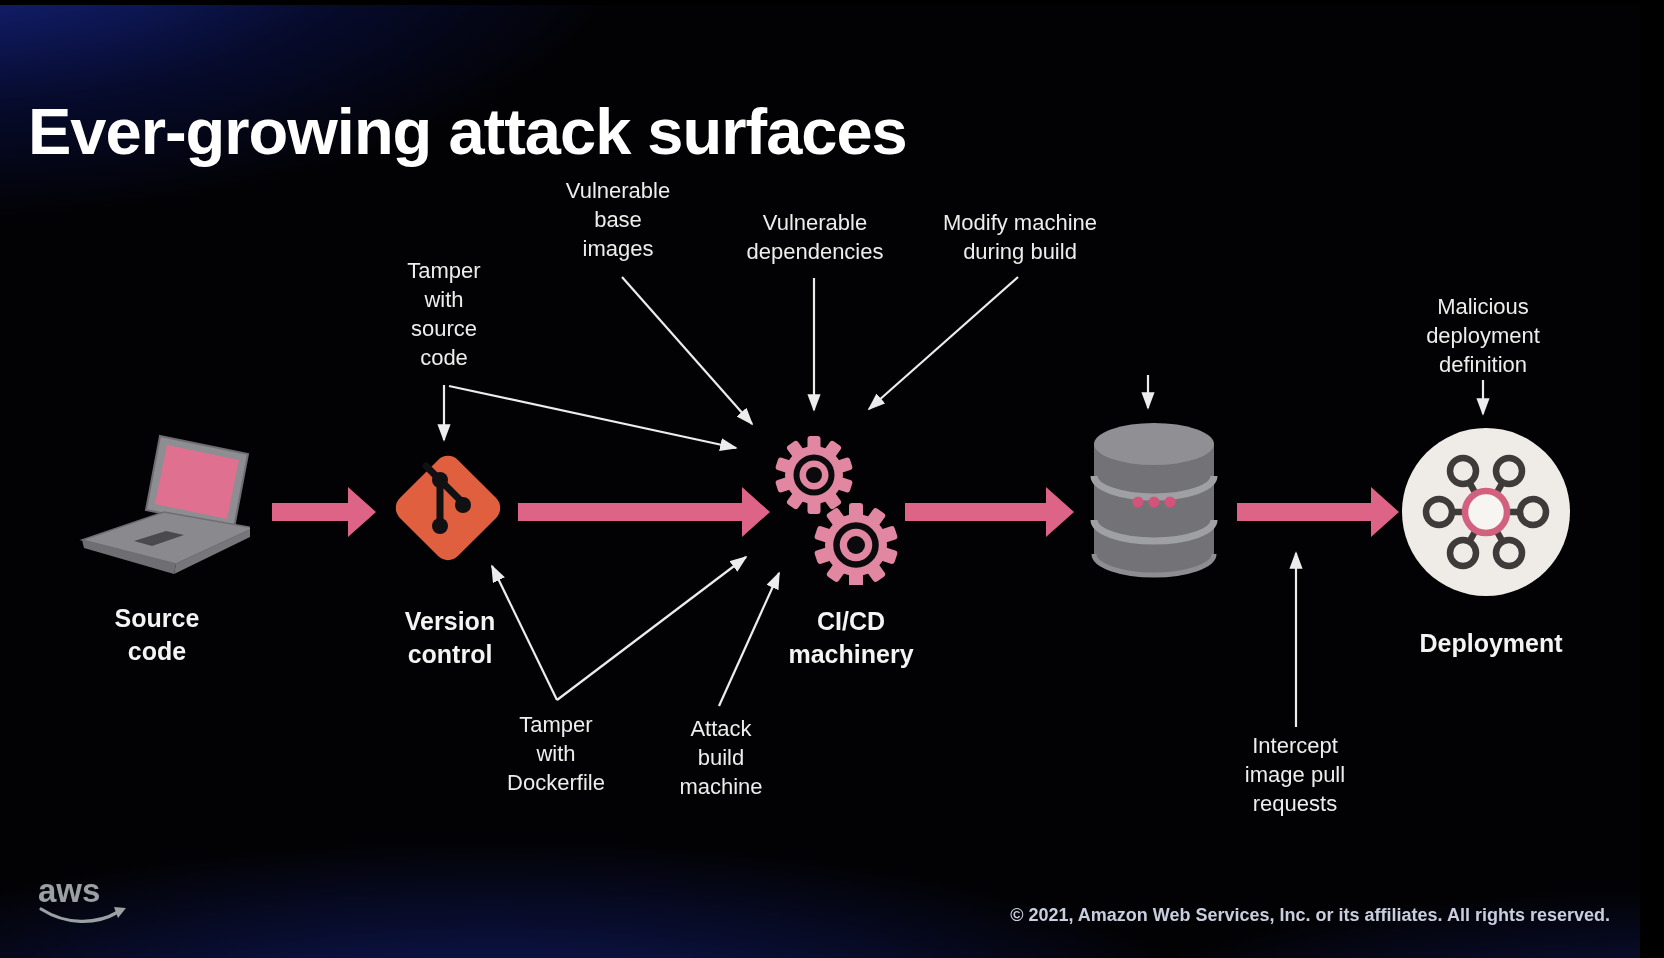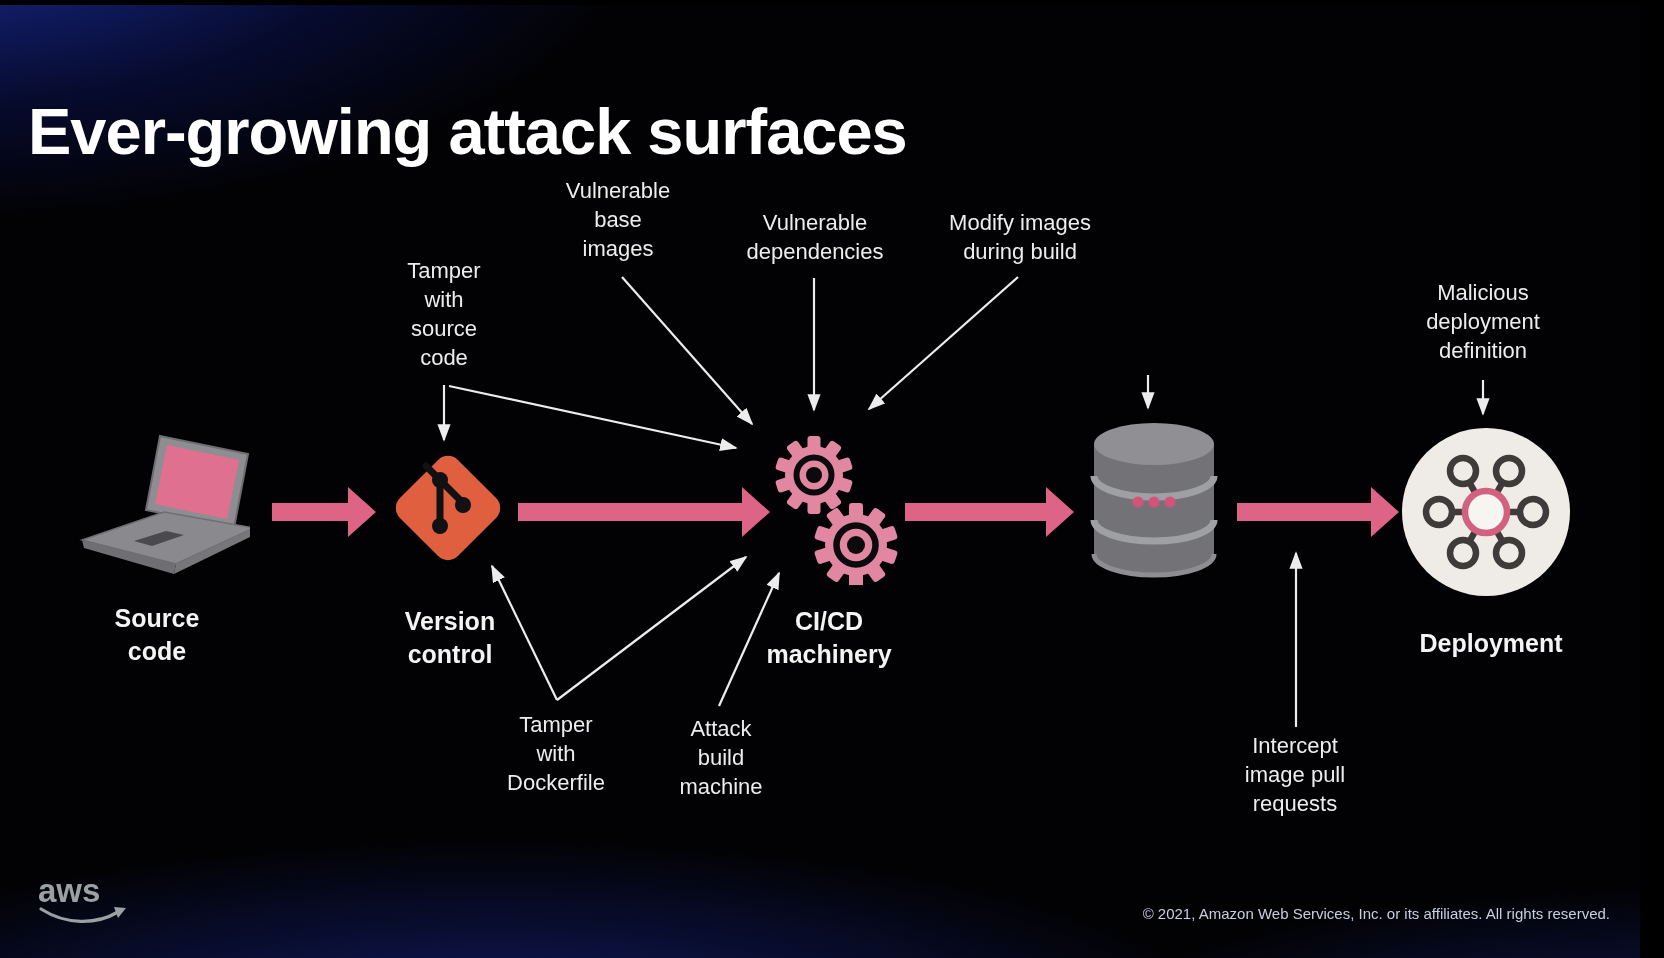--- a/index.html
+++ b/index.html
@@ -23,21 +23,21 @@
   }
   .attack-label{
     position:absolute;width:220px;text-align:center;color:#ededed;
     font-size:22px;font-weight:400;line-height:29px;white-space:pre-line;
   }
   .icon-box{position:absolute;}
   svg.overlay{position:absolute;left:0;top:0;}
   .footer-logo{position:absolute;left:38px;top:876px;width:96px;text-align:left;}
   .footer-logo .aws-text{color:#9ba0a3;font-size:33px;font-weight:bold;line-height:30px;letter-spacing:0;}
   .copyright{
-    position:absolute;right:30px;top:905px;color:#c9cede;font-size:15px;font-weight:400;text-align:right;
+    position:absolute;right:30px;top:905px;color:#c9cede;font-size:18px;font-weight:700;text-align:right;
   }
 </style>
 </head>
 <body>
 
 <div class="slide">
   <div class="top-strip"></div>
 
   <h1 class="title">Ever-growing attack surfaces</h1>
 
@@ -161,36 +161,36 @@
         <circle cx="63" cy="127" r="13"></circle>
         <circle cx="109" cy="127" r="13"></circle>
       </g>
     </svg>
   </div>
 
   <div class="node-label" style="left:57px;top:602px;">Source
 code</div>
   <div class="node-label" style="left:350px;top:605px;">Version
 control</div>
-  <div class="node-label" style="left:729px;top:605px;">CI/CD
+  <div class="node-label" style="left:751px;top:605px;">CI/CD
 machinery</div>
   <div class="node-label" style="left:1391px;top:627px;">Deployment</div>
 
   <div class="attack-label" style="left:334px;top:256px;">Tamper
 with
 source
 code</div>
   <div class="attack-label" style="left:508px;top:176px;">Vulnerable
 base
 images</div>
   <div class="attack-label" style="left:705px;top:208px;">Vulnerable
 dependencies</div>
-  <div class="attack-label" style="left:910px;top:208px;">Modify images
+  <div class="attack-label" style="left:910px;top:208px;">Modify machine
 during build</div>
-  <div class="attack-label" style="left:1373px;top:278px;">Malicious
+  <div class="attack-label" style="left:1373px;top:292px;">Malicious
 deployment
 definition</div>
   <div class="attack-label" style="left:446px;top:710px;">Tamper
 with
 Dockerfile</div>
   <div class="attack-label" style="left:1185px;top:731px;">Intercept
 image pull
 requests</div>
   <div class="attack-label" style="left:611px;top:714px;">Attack
 build

